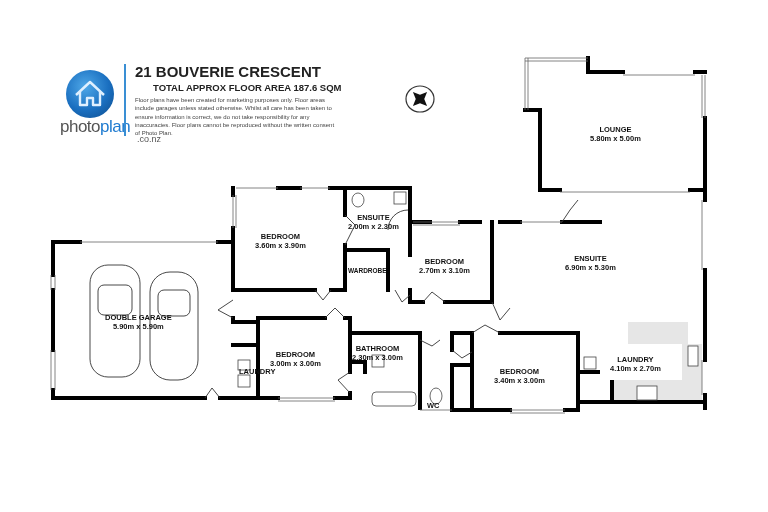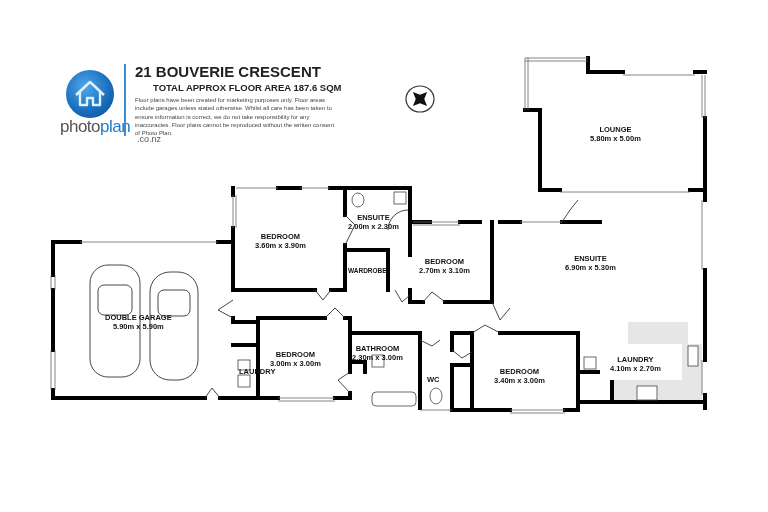--- a/index.html
+++ b/index.html
@@ -213,21 +213,21 @@
     <div>BEDROOM</div>
     <div>3.00m  x 3.00m</div>
   </div>
 <div class="abs room-label" style="left:352px; top:344px;">
     <div>BATHROOM</div>
     <div>2.30m  x 3.00m</div>
   </div>
 <div class="abs room-label" style="left:225px; top:367px;padding-left:14px;">
     <div>LAUNDRY</div>
   </div>
-<div class="abs room-label" style="left:427px; top:375px;">
+<div class="abs room-label" style="left:427px; top:401px;">
     <div>WC</div>
   </div>
 <div class="abs room-label" style="left:494px; top:367px;">
     <div>BEDROOM</div>
     <div>3.40m  x 3.00m</div>
   </div>
 <div class="abs room-label" style="left:610px; top:355px;">
     <div>LAUNDRY</div>
     <div>4.10m  x 2.70m</div>
   </div>

